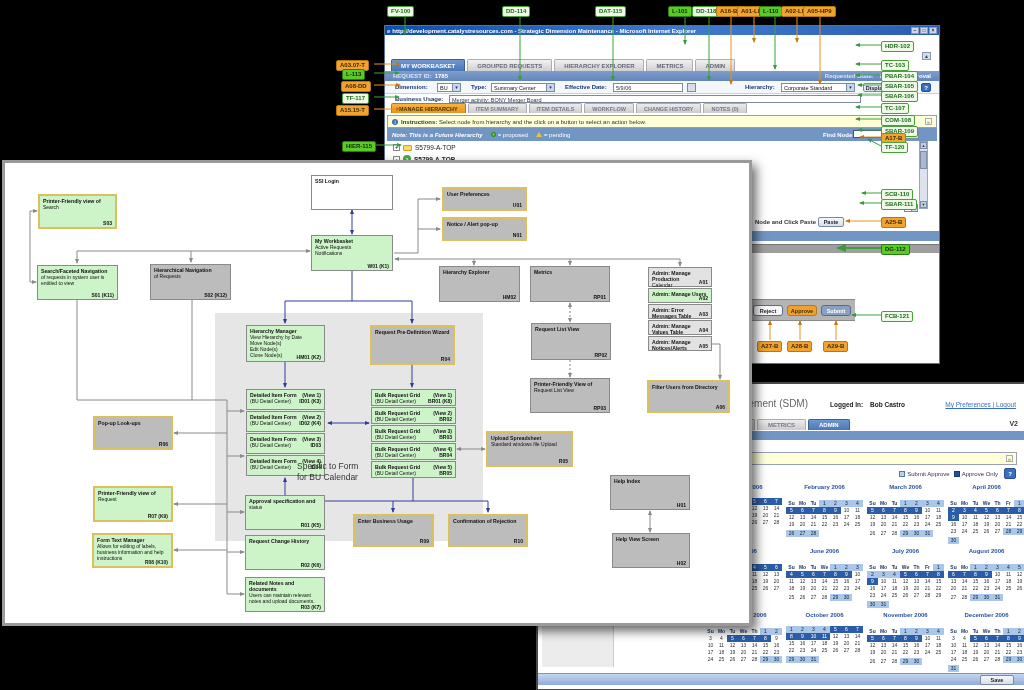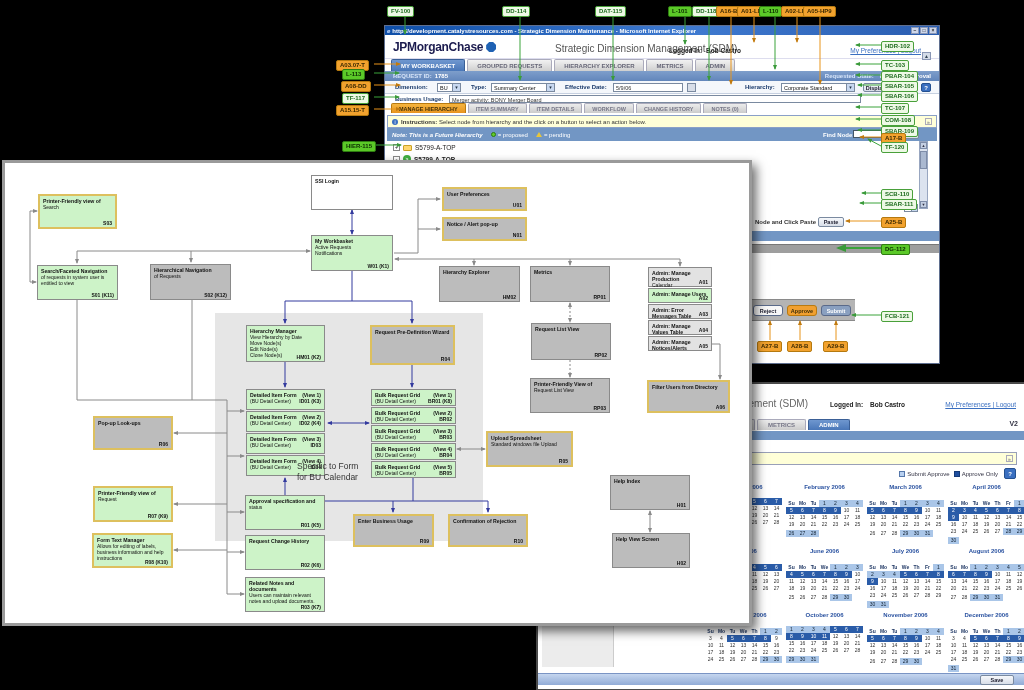--- a/index.html
+++ b/index.html
@@ -156,27 +156,20 @@
   <div id="browser" class="win">
     <div class="titlebar">
       <span class="ie">e</span>
       <span>http://development.catalystresources.com - Strategic Dimension Maintenance - Microsoft Internet Explorer</span>
       <span class="tbtns">
         <span class="tbtn">−</span>
         <span class="tbtn">□</span>
         <span class="tbtn">×</span>
       </span>
     </div>
-    <div class="bheader">
-      <span class="jpmc"><span>JPMorganChase</span><span class="octagon"></span></span>
-      <span class="apptitle">Strategic Dimension Management (SDM)</span>
-      <span class="loggedlbl">Logged In:</span>
-      <span class="loggeduser">Bob Castro</span>
-      <span class="navlinks">My Preferences | Logout</span>
-    </div>
     <span class="scrolltop">▲</span>
     <div id="b-tabs">
         <div class="btab active">MY WORKBASKET</div>
         <div class="btab">GROUPED REQUESTS</div>
         <div class="btab">HIERARCHY EXPLORER</div>
         <div class="btab">METRICS</div>
         <div class="btab">ADMIN</div>
       </div>
     <div class="reqbar">
       <span class="lab">REQUEST ID:</span>

